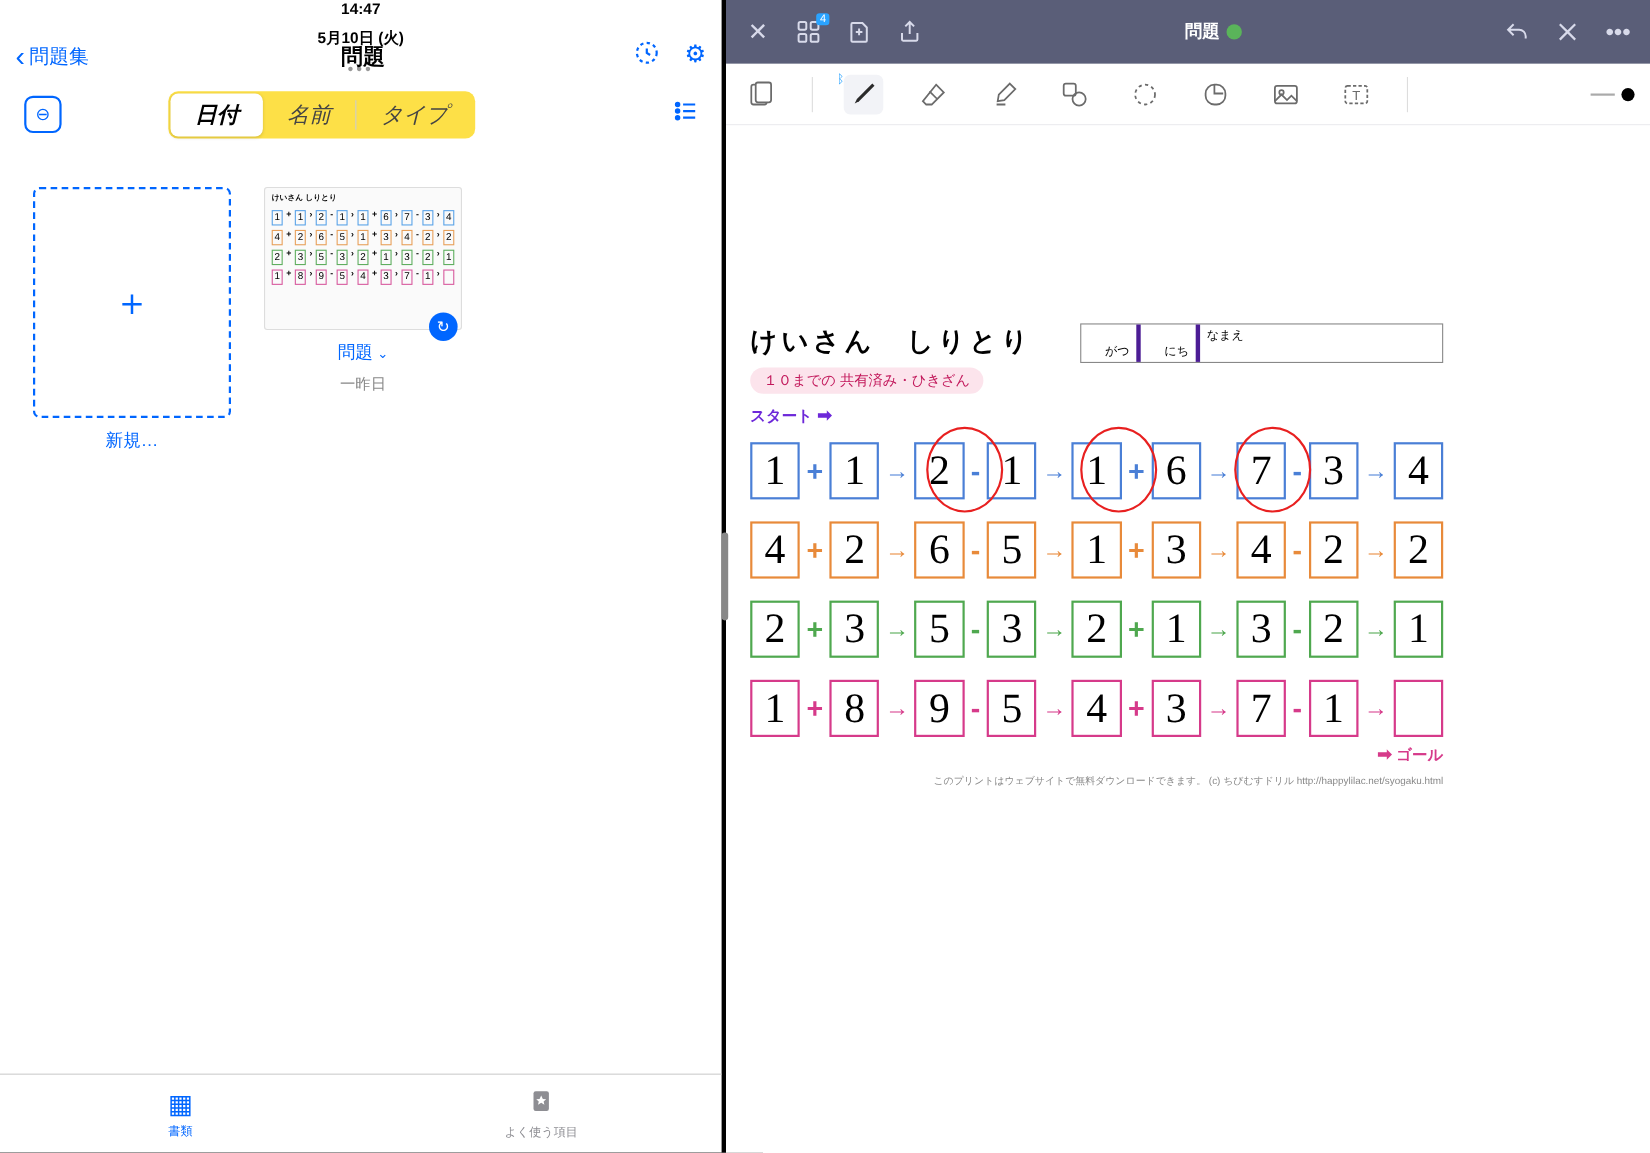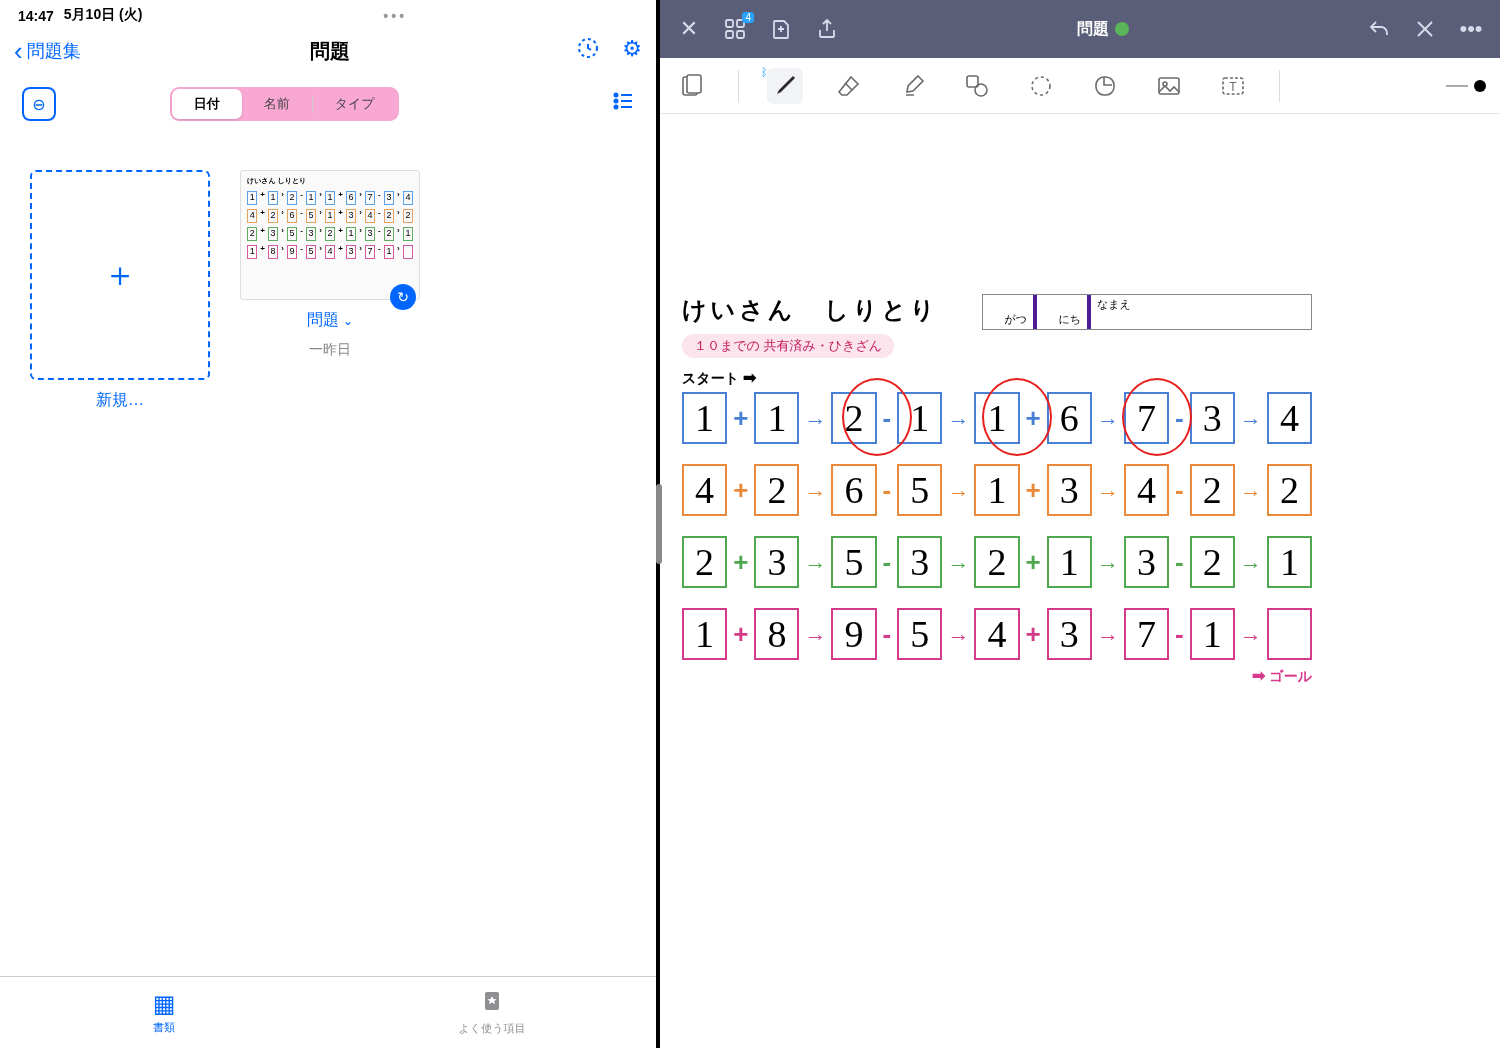--- a/index.html
+++ b/index.html
@@ -2,34 +2,34 @@
 <html><head>
 <meta charset="utf-8">
 <style>
 * { margin: 0; padding: 0; box-sizing: border-box; font-family: -apple-system, "Hiragino Sans", sans-serif; }
 html, body { width: 1500px; height: 1048px; overflow: hidden; background: #000; }
 .split { display: flex; width: 100%; height: 100%; }
 .left-app { width: 660px; height: 100%; background: #fff; display: flex; flex-direction: column; border-right: 4px solid #000; }
 .right-app { flex: 1; height: 100%; background: #fff; display: flex; flex-direction: column; }
 
 
-.status-bar { height: 24px; display: flex; align-items: flex-end; padding: 0 18px; font-size: 14px; font-weight: 600; gap: 10px; }
+.status-bar { height: 24px; display: flex; align-items: center; padding: 0 18px; font-size: 14px; font-weight: 600; gap: 10px; flex-direction: column; }
 .status-bar .dots { margin: 0 auto; letter-spacing: 3px; color: #999; }
 
 
 .left-nav { height: 54px; display: flex; align-items: center; padding: 0 14px; }
 .left-nav .back { color: #0066ff; font-size: 18px; display: flex; align-items: center; gap: 4px; }
 .left-nav .back .chev { font-size: 26px; font-weight: 300; }
 .left-nav .title { position: absolute; left: 0; width: 660px; text-align: center; font-size: 20px; font-weight: 700; pointer-events: none; }
 .left-nav .right-icons { margin-left: auto; display: flex; gap: 22px; color: #0066ff; font-size: 22px; }
 
 
 .left-toolbar { height: 52px; display: flex; align-items: center; padding: 0 22px; gap: 14px; }
 .laser-icon { width: 34px; height: 34px; border: 2px solid #0066ff; border-radius: 8px; display: flex; align-items: center; justify-content: center; color: #0066ff; font-size: 16px; }
-.segmented { margin-left: auto; margin-right: auto; display: flex; background: #f9a8d4; border-radius: 9px; padding: 2px; font-size: 13px; }
+.segmented { margin-left: auto; margin-right: auto; display: flex; background: #fde047; border-radius: 9px; padding: 2px; font-size: 20px; font-style: italic; }
 .segmented > div { padding: 6px 22px; border-radius: 7px; color: #444; }
 .segmented > div.active { background: #fff; box-shadow: 0 1px 3px rgba(0,0,0,.15); font-weight: 600; color: #000; }
 .segmented .divider { width: 1px; background: #ccc; margin: 6px 0; padding: 0; }
 .list-icon { color: #0066ff; font-size: 22px; margin-left: auto; }
 
 
 .doc-grid { flex: 1; padding: 40px 30px; display: flex; gap: 30px; align-items: flex-start; }
 .doc-item { width: 180px; display: flex; flex-direction: column; align-items: center; gap: 10px; }
 .new-box { width: 180px; height: 210px; border: 2px dashed #0066ff; border-radius: 6px; display: flex; align-items: center; justify-content: center; color: #0066ff; font-size: 34px; font-weight: 300; }
 .doc-label { color: #0066ff; font-size: 16px; text-align: center; }
@@ -73,21 +73,21 @@
 .right-canvas { flex: 1; background: #fff; position: relative; overflow: hidden; padding-top: 180px; }
 
 
 .worksheet { width: 630px; margin: 0 auto 0 22px; font-family: sans-serif; }
 .ws-header { display: flex; align-items: flex-start; gap: 14px; margin-bottom: 4px; }
 .ws-title { font-size: 24px; font-weight: 800; letter-spacing: 4px; }
 .ws-namebox { margin-left: auto; border: 1px solid #888; display: flex; font-size: 11px; }
 .ws-namebox > div { padding: 2px 6px; border-right: 4px solid #4c1d95; min-width: 54px; height: 34px; display: flex; align-items: flex-end; justify-content: flex-end; }
 .ws-namebox > div:last-child { border-right: none; min-width: 220px; justify-content: flex-start; align-items: flex-start; }
 .ws-sub { display: inline-block; background: #fce4ec; color: #c2185b; padding: 3px 12px; border-radius: 12px; font-size: 13px; margin-bottom: 10px; }
-.ws-start { color: #000000; font-weight: 700; font-size: 14px; margin-bottom: 4px; }
+.ws-start { color: #6d28d9; font-weight: 700; font-size: 14px; margin-bottom: 14px; }
 .ws-start .arr { font-size: 16px; }
 
 .math-row { display: flex; align-items: center; gap: 5px; margin-bottom: 20px; position: relative; }
 .box { width: 52px; height: 52px; border: 2px solid; display: flex; align-items: center; justify-content: center; font-size: 38px; font-family: serif; background: #fff; }
 .r-blue .box { border-color: #4a7fd6; }
 .r-orange .box { border-color: #e88a3a; }
 .r-green .box { border-color: #4fa84f; }
 .r-pink .box { border-color: #d63a8a; }
 .op { font-size: 26px; font-weight: 700; padding: 0 1px; }
 .r-blue .op, .r-blue .ar { color: #4a7fd6; }
@@ -454,17 +454,18 @@
               <span class="box">3</span>
               <span class="ar">→</span>
               <span class="box handwritten">7</span>
               <span class="op">-</span>
               <span class="box">1</span>
               <span class="ar">→</span>
               <span class="box handwritten"></span>
             </div>
           </div>
         <div class="goal"><span class="arr">➡</span> <span>ゴール</span></div>
+        <div class="footnote">このプリントはウェブサイトで無料ダウンロードできます。 (c) ちびむすドリル  http://happylilac.net/syogaku.html</div>
       </div>
     </div>
   </div>
 </div>
 <div class="divider-handle"></div>
 
 </body></html>

